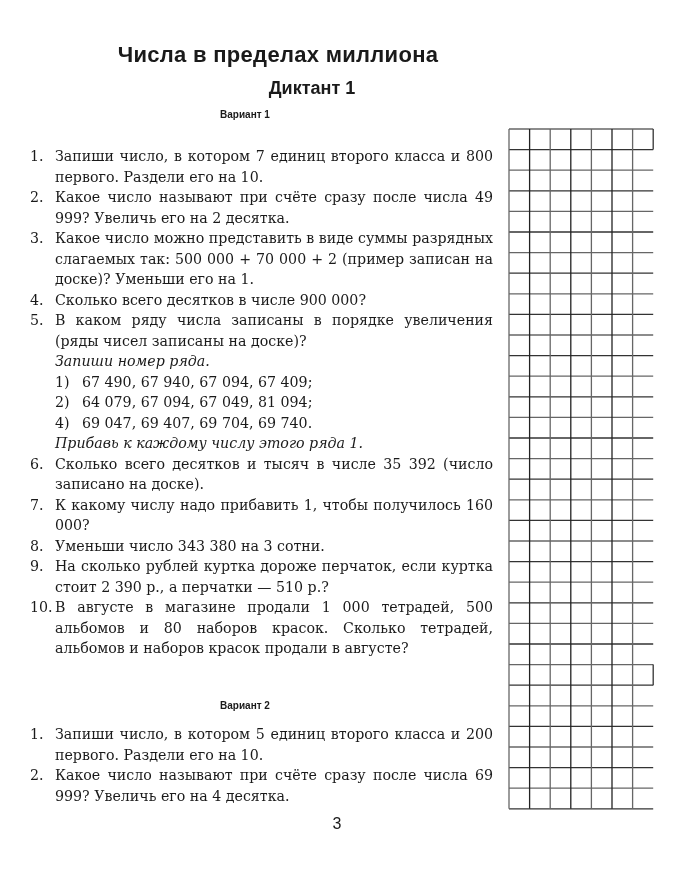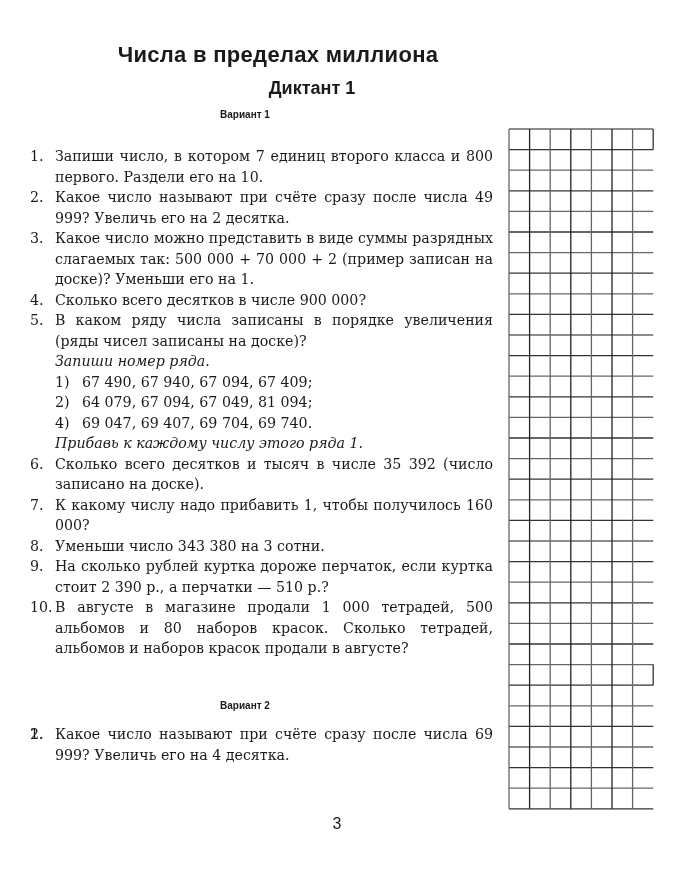--- a/index.html
+++ b/index.html
@@ -81,20 +81,21 @@
     <span class="num">10.</span>
     <span>В августе в магазине продали 1 000 тетрадей, 500 альбомов и 80 наборов красок. Сколько тетрадей, альбомов и наборов красок продали в августе?</span>
   </div>
 </div>
 
 <div class="h3" style="top:688px;margin-top:12px;">Вариант 2</div>
 
 <div class="txt" style="top:724px;">
   <div class="item">
     <span class="num">1.</span>
+    <span>Запиши число, в котором 5 единиц второго класса и 200 первого. Раздели его на 10.</span>
   </div>
   <div class="item">
     <span class="num">2.</span>
     <span>Какое число называют при счёте сразу после числа 69 999? Увеличь его на 4 десятка.</span>
   </div>
 </div>
 
 <svg id="grid" width="150" height="685" xmlns="http://www.w3.org/2000/svg">
     <line x1="1" y1="1" x2="145.20000000000002" y2="1" stroke="#666" stroke-width="1.3"></line>
     <line x1="1" y1="21.6" x2="145.20000000000002" y2="21.6" stroke="#333" stroke-width="1.3"></line>

